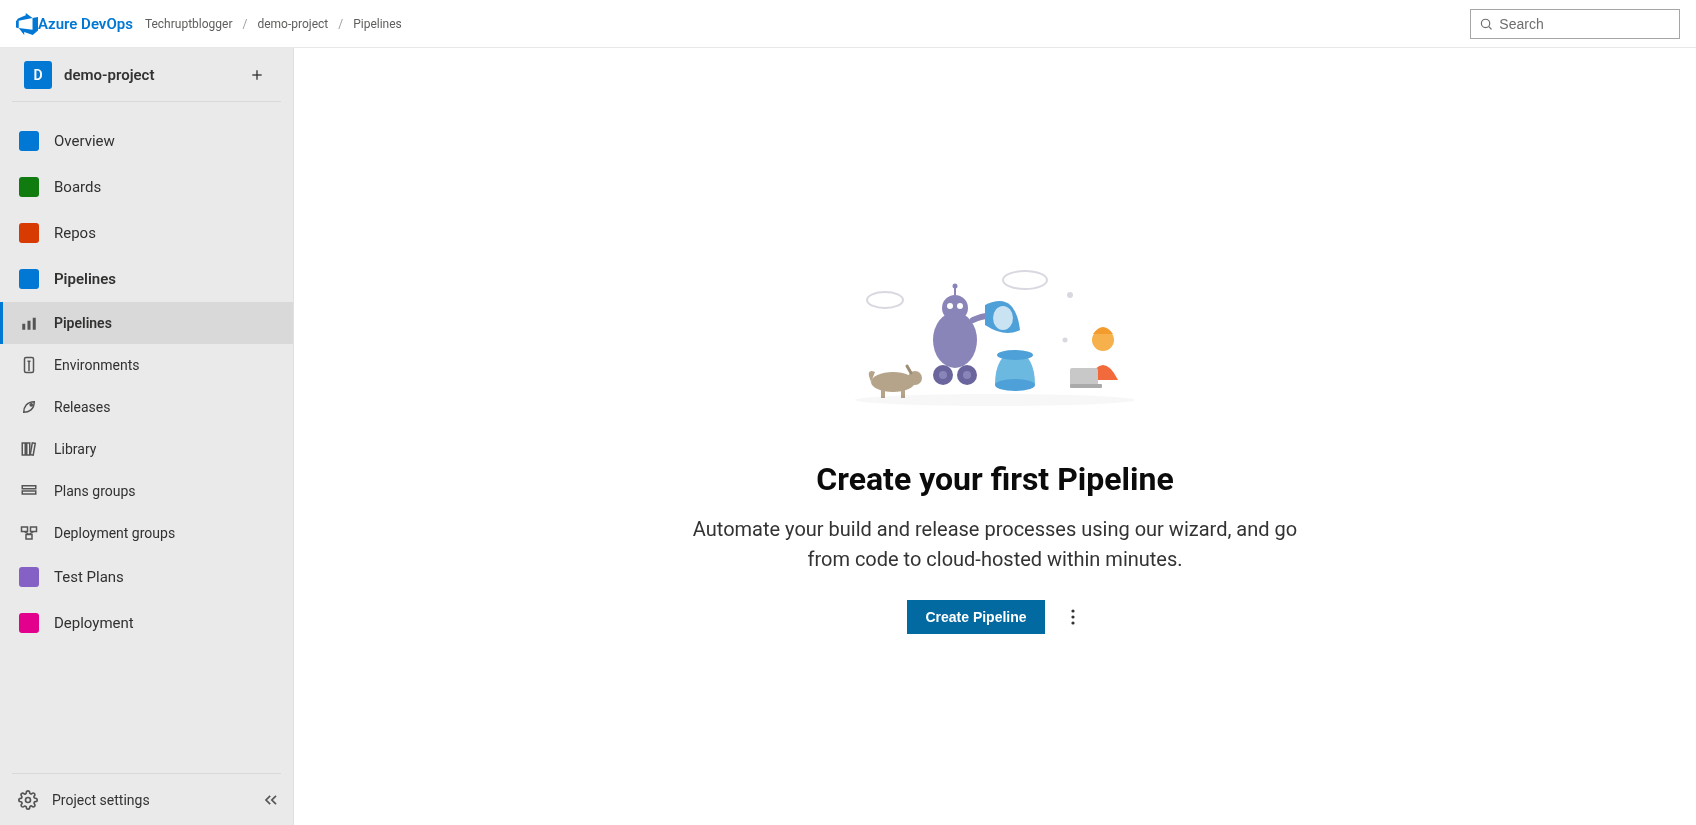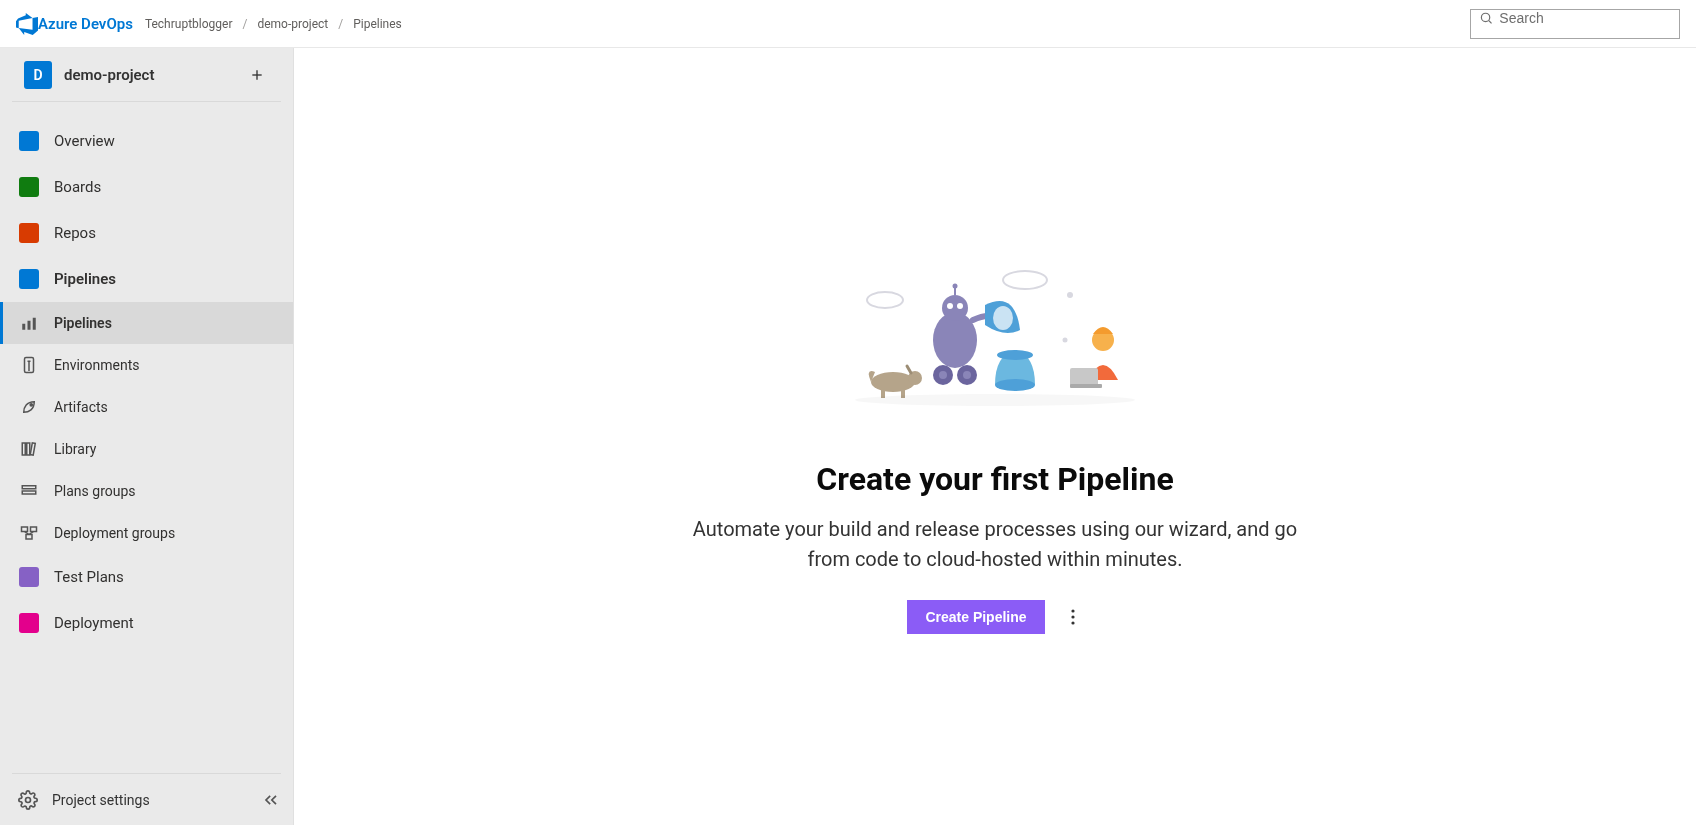--- a/index.html
+++ b/index.html
@@ -33,21 +33,21 @@
   gap: 10px;
   margin-left: 12px;
   color: #605e5c;
   font-size: 12px;
 }
 .breadcrumbs .sep { color: #a19f9d; }
 .breadcrumbs .crumb { cursor: pointer; }
 .header-spacer { flex: 1; }
 .search-box {
   display: flex;
-  align-items: flex-start;
+  align-items: center;
   border: 1px solid #a6a6a6;
   height: 30px;
   width: 210px;
   padding: 0 8px;
   gap: 6px;
 }
 .search-box input {
   border: none;
   outline: none;
   font-size: 14px;
@@ -166,21 +166,21 @@
   margin-bottom: 16px;
 }
 .hero-sub {
   font-size: 20px;
   color: #333;
   line-height: 1.5;
   margin-bottom: 26px;
 }
 .cta-row { display:flex; align-items:center; justify-content:center; gap: 18px; }
 .cta-btn {
-  background:#8b5cf6;
+  background:#0369a1;
   color:#fff;
   border:none;
   height: 34px;
   padding: 0 18px;
   font-size: 14px;
   font-weight: 600;
   cursor:pointer;
 }
 .more-btn {
   width: 20px; height: 30px;
@@ -280,21 +280,21 @@
         </span>
         <span>Environments</span>
       </div>
       <div class="sub-item">
         <span class="sub-icon">
           <svg width="18" height="18" viewBox="0 0 24 24" fill="none" stroke="currentColor" stroke-width="2">
               <path d="M5 19c0-7 4-14 14-14-0 10-7 14-14 14z"></path>
               <circle cx="15" cy="9" r="1.5" fill="currentColor"></circle>
             </svg>
         </span>
-        <span>Artifacts</span>
+        <span>Releases</span>
       </div>
       <div class="sub-item">
         <span class="sub-icon">
           <svg width="18" height="18" viewBox="0 0 24 24" fill="none" stroke="currentColor" stroke-width="2">
               <rect x="3" y="4" width="4" height="16"></rect>
               <rect x="9" y="4" width="4" height="16"></rect>
               <rect x="15" y="4" width="4" height="16" transform="rotate(10 17 12)"></rect>
             </svg>
         </span>
         <span>Library</span>

